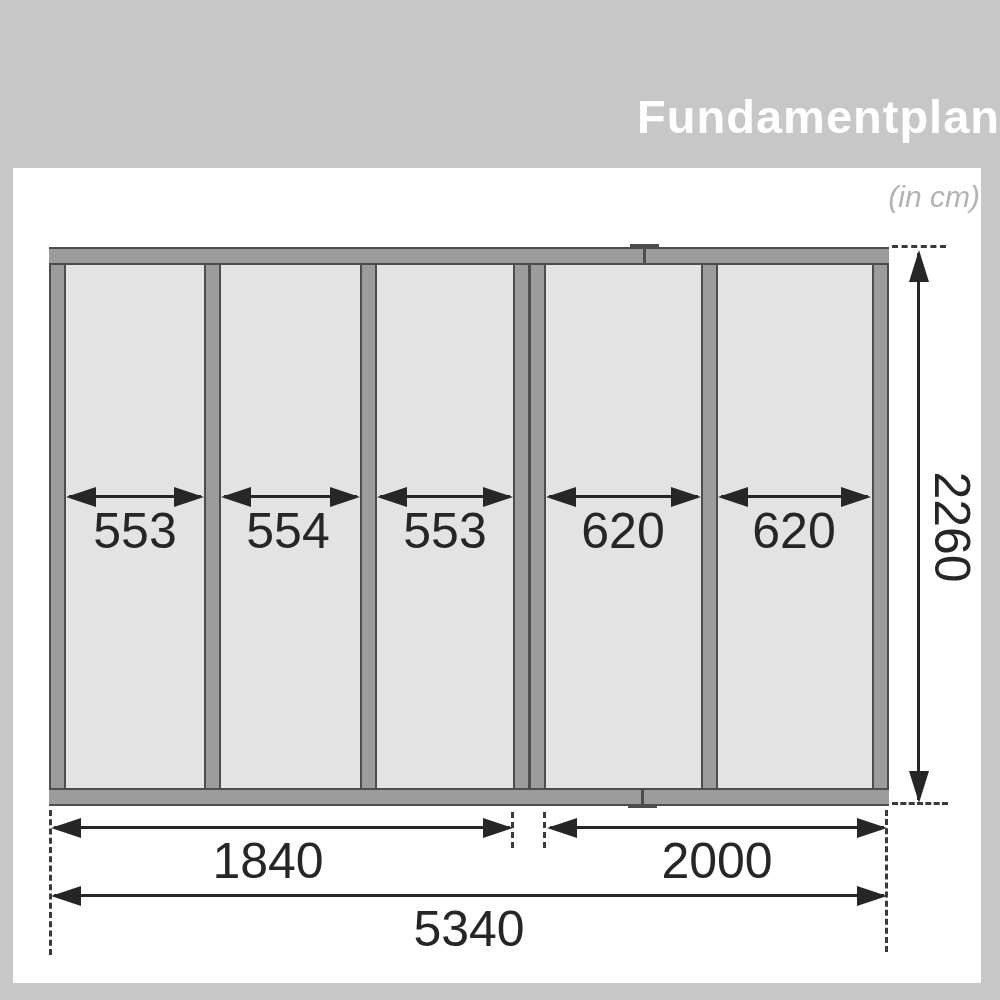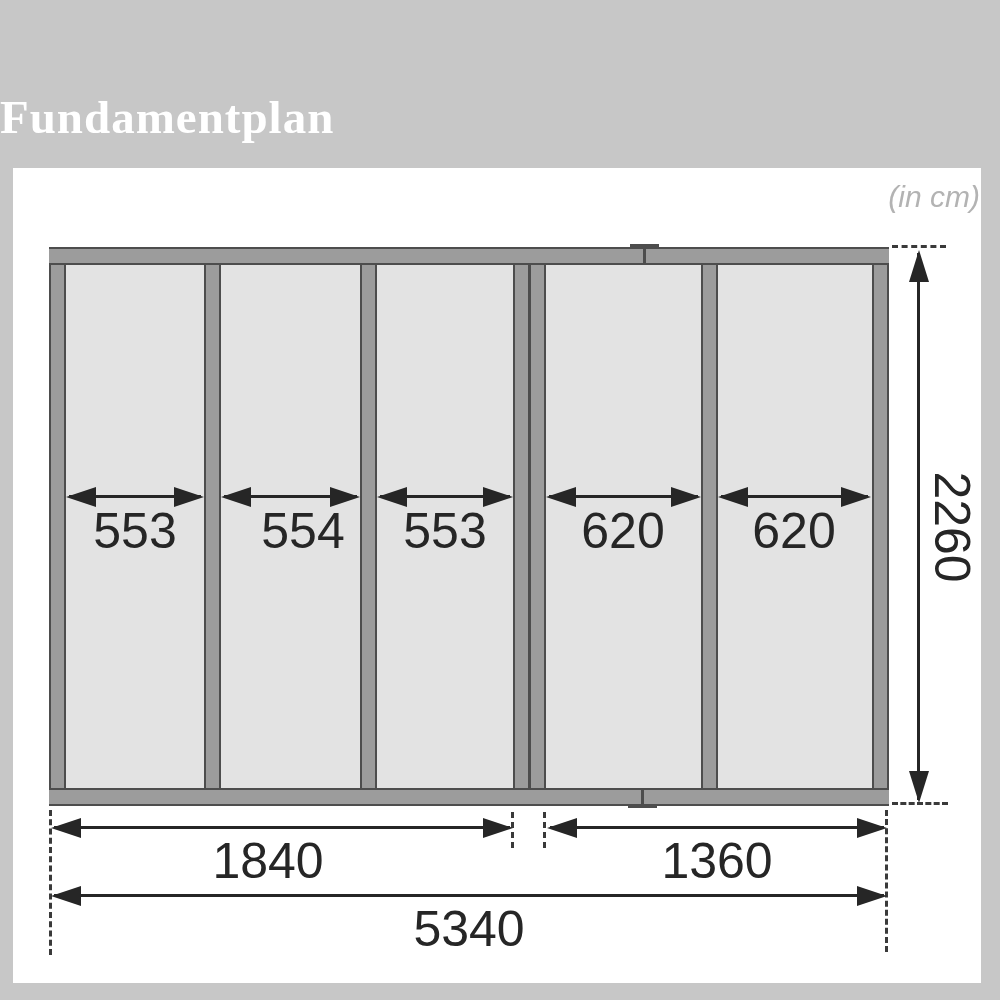--- a/index.html
+++ b/index.html
@@ -5,24 +5,23 @@
   :root{
     --bg:#c7c7c7; --sheet:#ffffff; --panel:#e3e3e3; --beam:#9c9c9c;
     --edge:#4d4d4d; --dim:#262626; --note:#b3b3b3; --title:#ffffff;
   }
   *{margin:0;padding:0;box-sizing:border-box;}
   html,body{width:1000px;height:1000px;overflow:hidden;}
   body{background:var(--bg);font-family:"Liberation Sans",sans-serif;position:relative;}
   .abs{position:absolute;}
 
   .title{
-    left:0;top:90px;width:1000px;text-align:left;
+    left:0;top:90px;width:1000px;text-align:right;
     font-size:47px;line-height:54px;font-weight:bold;color:var(--title);
     letter-spacing:1px;
-    font-family:Liberation Serif, serif;
   }
   .sheet{left:13px;top:168px;width:968px;height:815px;background:var(--sheet);}
   .unit-note{
     right:20px;top:180px;width:300px;text-align:right;
     font-style:italic;font-size:30px;line-height:34px;color:var(--note);
   }
 
   
   .frame{left:49px;top:247px;width:840px;height:559px;background:var(--panel);}
   .bar{position:absolute;left:0;width:840px;height:18px;background:var(--beam);
@@ -102,21 +101,21 @@
     <span class="ln"></span>
     <span class="ah r"></span>
 </div>
 <div class="abs harrow" style="left:718px;top:487px;width:153px">
   <span class="ah l"></span>
     <span class="ln"></span>
     <span class="ah r"></span>
 </div>
 
 <div class="abs dimlabel" style="left:35px;top:504px">553</div>
-<div class="abs dimlabel" style="left:203px;top:504px">554</div>
+<div class="abs dimlabel" style="left:188px;top:504px">554</div>
 <div class="abs dimlabel" style="left:345px;top:504px">553</div>
 <div class="abs dimlabel" style="left:523px;top:504px">620</div>
 <div class="abs dimlabel" style="left:694px;top:504px">620</div>
 
 <div class="abs varrow" style="left:909px;top:250px;height:553px">
   <span class="ah t"></span>
     <span class="ln"></span>
     <span class="ah b"></span>
 </div>
 <div class="abs dimlabel rot" style="left:873px;top:501px">2260</div>
@@ -132,20 +131,20 @@
   <span class="ah l"></span>
     <span class="ln"></span>
     <span class="ah r"></span>
 </div>
 <div class="abs harrow" style="left:547px;top:818px;width:340px">
   <span class="ah l"></span>
     <span class="ln"></span>
     <span class="ah r"></span>
 </div>
 <div class="abs dimlabel" style="left:168px;top:834px">1840</div>
-<div class="abs dimlabel" style="left:617px;top:834px">1360</div>
+<div class="abs dimlabel" style="left:617px;top:834px">2000</div>
 
 <div class="abs harrow" style="left:51px;top:886px;width:836px">
   <span class="ah l"></span>
     <span class="ln"></span>
     <span class="ah r"></span>
 </div>
 <div class="abs dimlabel" style="left:369px;top:902px">5340</div>
 
 </body></html>

